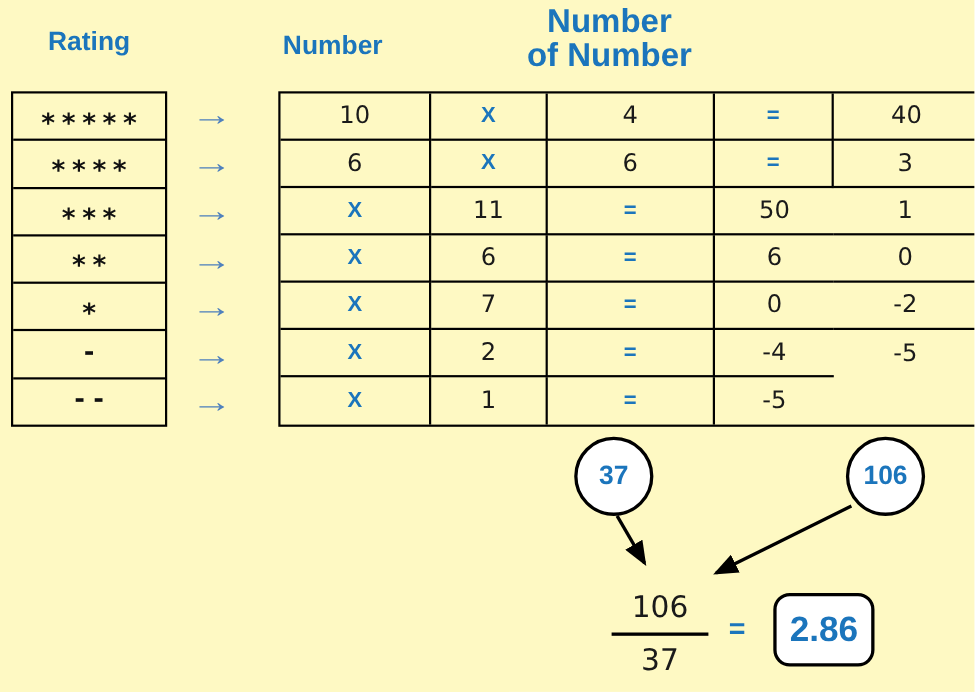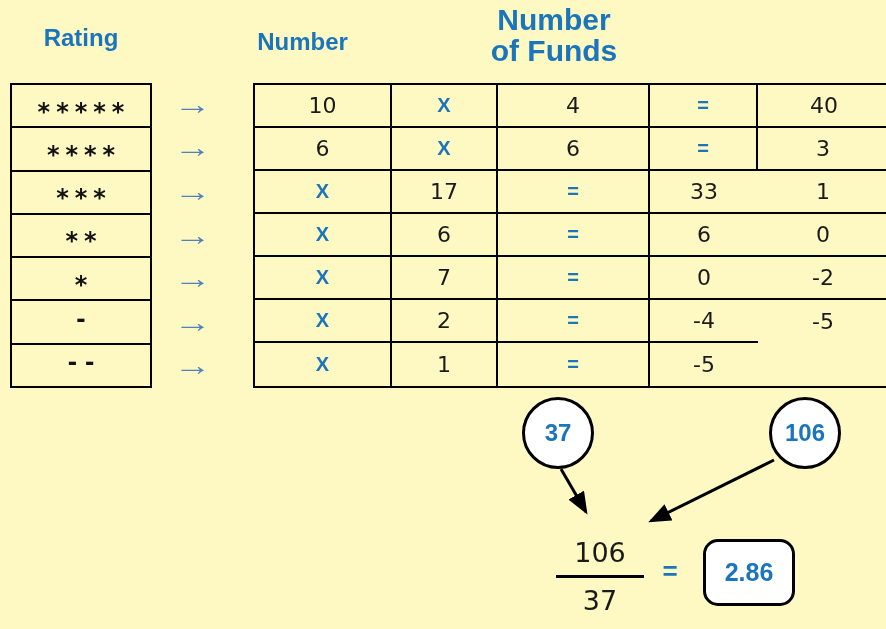--- a/index.html
+++ b/index.html
@@ -109,34 +109,34 @@
 
   #equals-final {
     position: absolute; left: 652px; top: 556px; width: 36px;
     text-align: center; color: #1b75bc; font-weight: 700; font-size: 26px;
   }
   #result-box {
     position: absolute; left: 703px; top: 539px;
     width: 92px; height: 67px;
     border: 3px solid #000; border-radius: 15px;
     display: flex; align-items: center; justify-content: center;
-    color: #1b75bc; font-weight: 700; font-size: 25px;
+    color: #1b75bc; font-weight: 700; font-size: 32px;
     background: #fff;
   }
 </style>
 </head>
 <body>
 
 <div id="stage">
 
   <div class="hdr" id="hdr-rating">Rating</div>
   <div class="hdr" id="hdr-value">Number</div>
   <div class="hdr" id="hdr-funds">
     <div>Number</div>
-    <div>of Funds</div>
+    <div>of Number</div>
   </div>
 
   <div id="rating-table">
       <div class="rating-row">
         <span class="stars">*****</span>
       </div>
       <div class="rating-row">
         <span class="stars">****</span>
       </div>
       <div class="rating-row">
@@ -169,23 +169,23 @@
       <div class="cell op">X</div>
       <div class="cell">4</div>
       <div class="cell op">=</div>
       <div class="cell last-col">40</div>
       <div class="cell">6</div>
       <div class="cell op">X</div>
       <div class="cell">6</div>
       <div class="cell op">=</div>
       <div class="cell">3</div>
       <div class="cell op">X</div>
-      <div class="cell">17</div>
-      <div class="cell op">=</div>
-      <div class="cell last-col">33</div>
+      <div class="cell">11</div>
+      <div class="cell op">=</div>
+      <div class="cell last-col">50</div>
       <div class="cell">1</div>
       <div class="cell op">X</div>
       <div class="cell">6</div>
       <div class="cell op">=</div>
       <div class="cell last-col">6</div>
       <div class="cell">0</div>
       <div class="cell op">X</div>
       <div class="cell">7</div>
       <div class="cell op">=</div>
       <div class="cell last-col">0</div>

